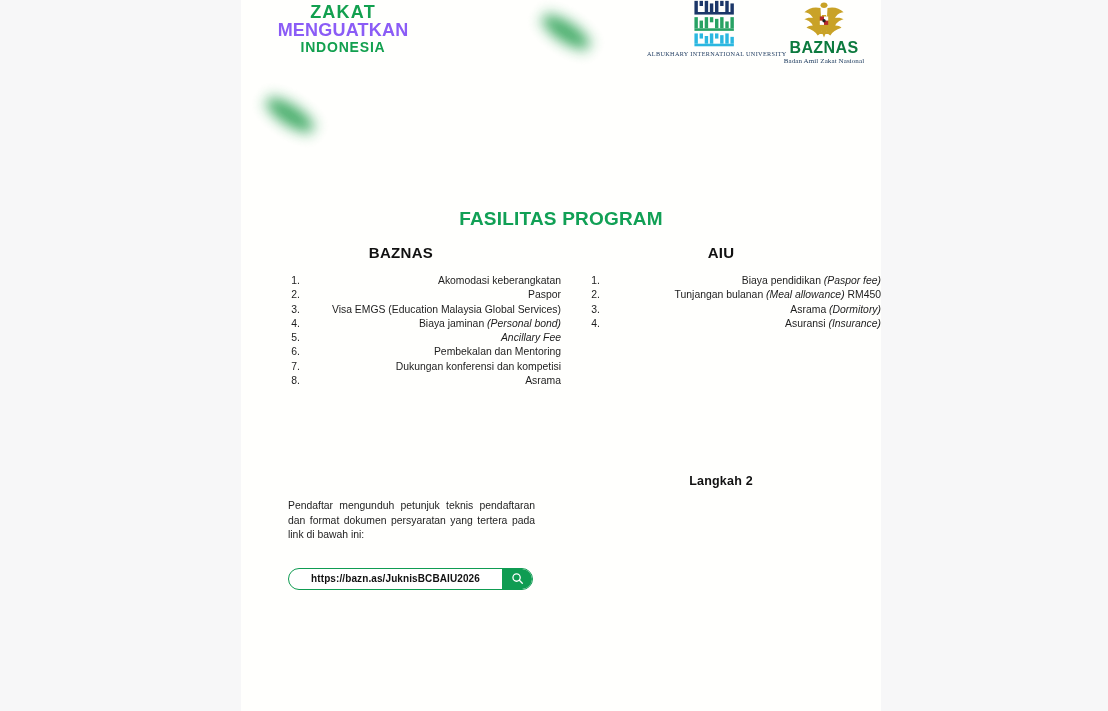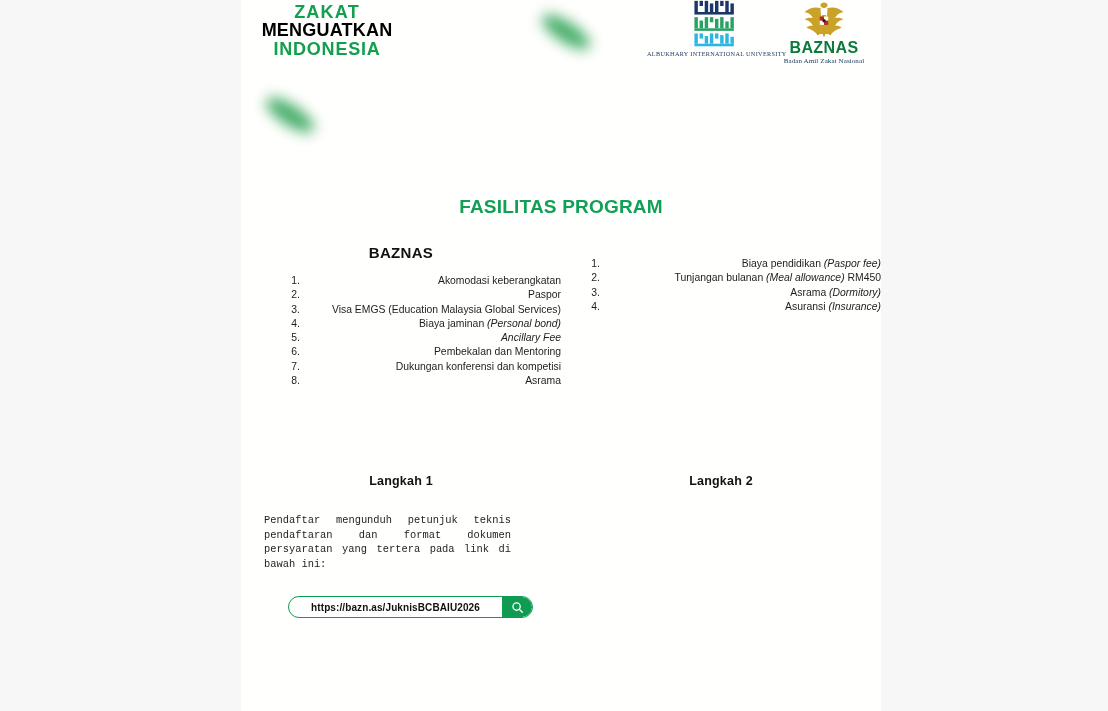--- a/index.html
+++ b/index.html
@@ -53,30 +53,30 @@
   
   #header {
     position: absolute;
     left: 0; top: 0;
     width: 640px; height: 74px;
   }
 
   
   #zakat-logo {
     position: absolute;
-    left: 10px; top: 3px;
+    left: 26px; top: 3px;
     width: 152px;
     text-align: center;
     line-height: 1.02;
     font-weight: 800;
     letter-spacing: .1px;
   }
   #zakat-logo .l1 { font-size: 18px; color: #12a04f; display:block; letter-spacing:1.2px;}
-  #zakat-logo .l2 { font-size: 18px; color: #000000; display:block; letter-spacing:.2px;}
-  #zakat-logo .l3 { font-size: 18px; color: #12a04f; display:block; letter-spacing:.8px;}
+  #zakat-logo .l2 { font-size: 18px; color: #8b5cf6; display:block; letter-spacing:.2px;}
+  #zakat-logo .l3 { font-size: 14px; color: #12a04f; display:block; letter-spacing:.8px;}
 
   
   #aiu-logo {
     position: absolute;
     left: 406px; top: 0px;
     width: 135px;
     text-align: center;
   }
   #aiu-mark {
     width: 52px;
@@ -123,21 +123,21 @@
   
   .section-title {
     position: absolute;
     width: 640px;
     text-align: center;
     color: #11a055;
     font-weight: 800;
     font-size: 19px;
     letter-spacing: .2px;
   }
-  #fasilitas-title { top: 196px; }
+  #fasilitas-title { top: 208px; }
   #tatacara-title  { top: 432px; }
 
   
   .col-heading {
     text-align: center;
     font-size: 15px;
     font-weight: 800;
     color: #111;
     letter-spacing: .3px;
   }
@@ -194,21 +194,21 @@
   .step-body {
     margin: 25px auto 0 auto;
     width: 247px;
     font-size: 10.4px;
     line-height: 14.5px;
     color: #1d1d1d;
     text-align: justify;
     text-justify: inter-word;
   }
   .step-col.two .step-body { width: 248px; margin-left: 48px; }
-  .step-col.one .step-body { margin-left: 23px; font-family: Liberation Mono, monospace; }
+  .step-col.one .step-body { margin-left: 47px; }
 
   
   .link-pill {
     margin-top: 25px;
     width: 245px;
     height: 22px;
     border: 1.6px solid #0f9c52;
     border-radius: 11px;
     background: #ffffff;
     display: flex;
@@ -330,34 +330,34 @@
           <li>Visa EMGS (Education Malaysia Global Services)</li>
           <li>Biaya jaminan <i>(Personal bond)</i></li>
           <li><i>Ancillary Fee</i></li>
           <li>Pembekalan dan Mentoring</li>
           <li>Dukungan konferensi dan kompetisi</li>
           <li>Asrama</li>
         </ol>
       </div>
 
       <div class="fac-col aiu">
+        <div class="col-heading">AIU</div>
         <ol>
           <li>Biaya pendidikan <i>(Paspor fee)</i></li>
           <li>Tunjangan bulanan <i>(Meal allowance)</i> RM450</li>
           <li>Asrama <i>(Dormitory)</i></li>
           <li>Asuransi <i>(Insurance)</i></li>
         </ol>
       </div>
     </div>
 
 
     <div id="steps">
 
       <div class="step-col one">
-        <div class="step-heading">Langkah 1</div>
         <div class="step-body">Pendaftar mengunduh petunjuk teknis pendaftaran dan format dokumen persyaratan yang tertera pada link di bawah ini:</div>
         <div class="link-pill">
           <div class="url">https://bazn.as/JuknisBCBAIU2026</div>
           <div class="go">
             <svg width="13" height="13" viewBox="0 0 20 20">
               <circle cx="8.6" cy="8.6" r="5.6" fill="none" stroke="#ffffff" stroke-width="2"></circle>
               <line x1="12.8" y1="12.8" x2="17.4" y2="17.4" stroke="#ffffff" stroke-width="2" stroke-linecap="round"></line>
             </svg>
           </div>
         </div>

